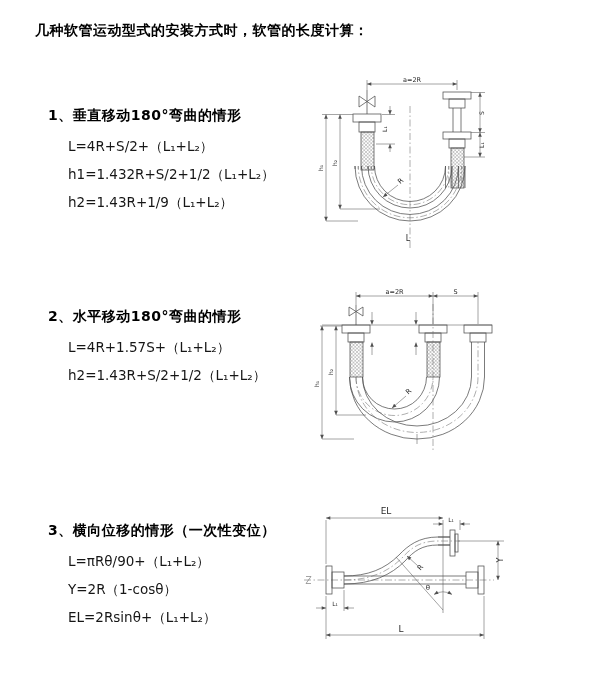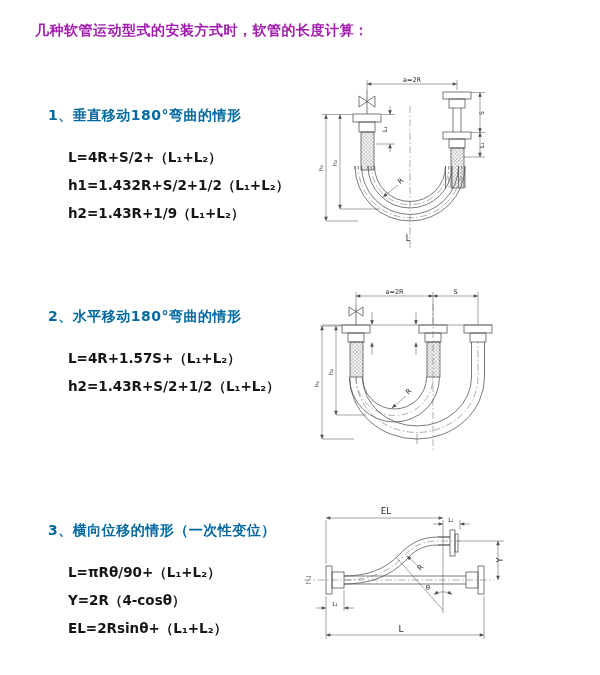--- a/index.html
+++ b/index.html
@@ -3,25 +3,25 @@
 <meta charset="utf-8">
 <style>
   html,body{margin:0;padding:0;background:#fff;}
   body{
     width:600px;height:675px;position:relative;overflow:hidden;
     font-family:"DejaVu Sans","Liberation Sans",sans-serif;
     color:#111;
   }
   .title{
     position:absolute;left:35px;top:22px;
-    font-size:14px;font-weight:600;letter-spacing:.5px;color:#a21caf;
+    font-size:14px;font-weight:600;letter-spacing:.5px;color:#000000;
   }
   .sec{position:absolute;left:48px;}
-  .sec-heading{font-size:14px;font-weight:600;color:#0369a1;letter-spacing:.5px;}
-  .formulas{margin-top:18px;padding-left:20px;font-weight:bold;}
+  .sec-heading{font-size:14px;font-weight:600;color:#000000;letter-spacing:.5px;}
+  .formulas{margin-top:7px;padding-left:20px;}
   .formula{font-size:13.5px;line-height:28px;color:#161616;white-space:nowrap;}
   .diag{position:absolute;}
   .ln{stroke:#4f4f4f;stroke-width:.75;fill:none;stroke-linecap:butt;}
   .thin{stroke:#5a5a5a;stroke-width:.55;fill:none;}
   .cl{stroke:#6a6a6a;stroke-width:.55;fill:none;stroke-dasharray:7 2.5 1.5 2.5;}
   .braid{stroke:#4f4f4f;stroke-width:.75;}
   text{fill:#2a2a2a;font-family:"DejaVu Sans","Liberation Sans",sans-serif;}
   .t65{font-size:6.5px;}
   .t6{font-size:6px;}
   .t7{font-size:7px;}
@@ -49,21 +49,21 @@
     <div class="formulas">
       <div class="formula">L=4R+1.57S+（L₁+L₂）</div>
       <div class="formula">h2=1.43R+S/2+1/2（L₁+L₂）</div>
     </div>
   </section>
 
   <section class="sec" style="top:522px">
     <div class="sec-heading">3、横向位移的情形（一次性变位）</div>
     <div class="formulas">
       <div class="formula">L=πRθ/90+（L₁+L₂）</div>
-      <div class="formula">Y=2R（4-cosθ）</div>
+      <div class="formula">Y=2R（1-cosθ）</div>
       <div class="formula">EL=2Rsinθ+（L₁+L₂）</div>
     </div>
   </section>
 
   <svg class="diag" style="left:310px;top:68px" width="290" height="188" viewBox="0 0 290 188">
     <defs>
       <pattern id="p1" patternUnits="userSpaceOnUse" width="3.5" height="3.5">
         <path d="M0,3.5 L3.5,0 M0,0 L3.5,3.5" stroke="#8a8a8a" stroke-width="0.45"></path>
       </pattern>
       <marker id="a1" viewBox="0 0 8 8" markerWidth="9" markerHeight="9" refX="7.5" refY="4" orient="auto-start-reverse">

